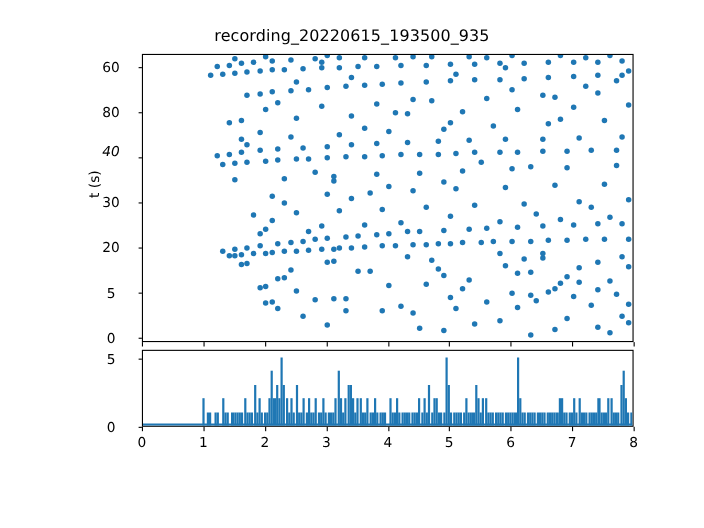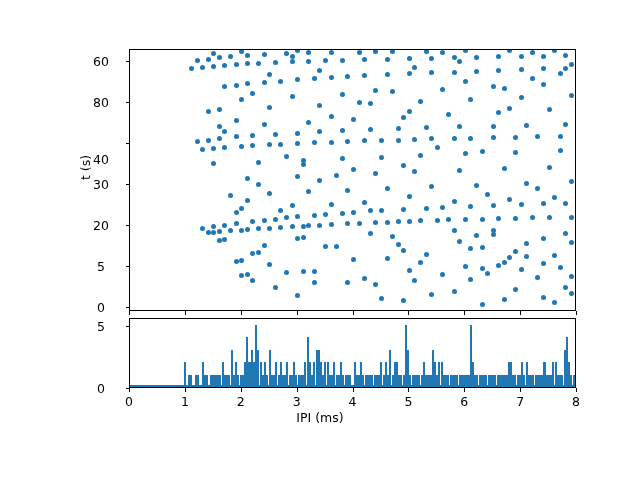--- a/index.html
+++ b/index.html
@@ -123,20 +123,21 @@
     text-align: center;
     font-size: 12.5px;
     color: #000000;
   }
 </style>
 </head>
 <body>
 
 <div id="figure">
 
+  <div id="title">recording_20220615_193500_935</div>
 
   <div class="axes" id="axes-raster">
     <div id="raster-points">
         <div class="pt" style="left: 424.65px; top: 252.99px;"></div>
         <div class="pt" style="left: 374.36px; top: 249.31px;"></div>
         <div class="pt" style="left: 167.63px; top: 245.63px;"></div>
         <div class="pt" style="left: 301.73px; top: 244.81px;"></div>
         <div class="pt" style="left: 441.41px; top: 243.99px;"></div>
         <div class="pt" style="left: 145.28px; top: 237.85px;"></div>
         <div class="pt" style="left: 435.82px; top: 237.03px;"></div>
@@ -456,21 +457,21 @@
       <div class="tick tick-y" style="left: 125.5px; top: 184.09px;"></div>
       <div class="tick tick-y" style="left: 125.5px; top: 143.16px;"></div>
       <div class="tick tick-y" style="left: 125.5px; top: 102.22px;"></div>
       <div class="tick tick-y" style="left: 125.5px; top: 61.28px;"></div>
     </div>
   <div id="raster-ylabels">
       <div class="tlabel tlabel-y" style="left: 81px; top: 306.91px; width: 40px;">0</div>
       <div class="tlabel tlabel-y" style="left: 81px; top: 265.97px; width: 40px;">5</div>
       <div class="tlabel tlabel-y" style="left: 81px; top: 225.03px; width: 40px;">20</div>
       <div class="tlabel tlabel-y" style="left: 81px; top: 184.09px; width: 40px;">30</div>
-      <div class="tlabel tlabel-y" style="left: 81px; top: 159px; width: 40px;">40</div>
+      <div class="tlabel tlabel-y" style="left: 81px; top: 137px; width: 40px; font-style: italic;">40</div>
       <div class="tlabel tlabel-y" style="left: 81px; top: 102.22px; width: 40px;">80</div>
       <div class="tlabel tlabel-y" style="left: 81px; top: 61.28px; width: 40px;">60</div>
     </div>
   <div id="ylabel-raster">t (s)</div>
   <div id="raster-xticks">
       <div class="tick tick-x" style="left: 129px; top: 311px;"></div>
       <div class="tick tick-x" style="left: 184.88px; top: 311px;"></div>
       <div class="tick tick-x" style="left: 240.75px; top: 311px;"></div>
       <div class="tick tick-x" style="left: 296.63px; top: 311px;"></div>
       <div class="tick tick-x" style="left: 352.5px; top: 311px;"></div>
@@ -680,14 +681,13 @@
       <div class="tlabel tlabel-x" style="left: 184.88px; top: 394px;">1</div>
       <div class="tlabel tlabel-x" style="left: 240.75px; top: 394px;">2</div>
       <div class="tlabel tlabel-x" style="left: 296.63px; top: 394px;">3</div>
       <div class="tlabel tlabel-x" style="left: 352.5px; top: 394px;">4</div>
       <div class="tlabel tlabel-x" style="left: 408.38px; top: 394px;">5</div>
       <div class="tlabel tlabel-x" style="left: 464.25px; top: 394px;">6</div>
       <div class="tlabel tlabel-x" style="left: 520.13px; top: 394px;">7</div>
       <div class="tlabel tlabel-x" style="left: 576px; top: 394px;">8</div>
     </div>
 
-  <div id="xlabel">IPI (ms)</div>
 </div>
 
 </body></html>

